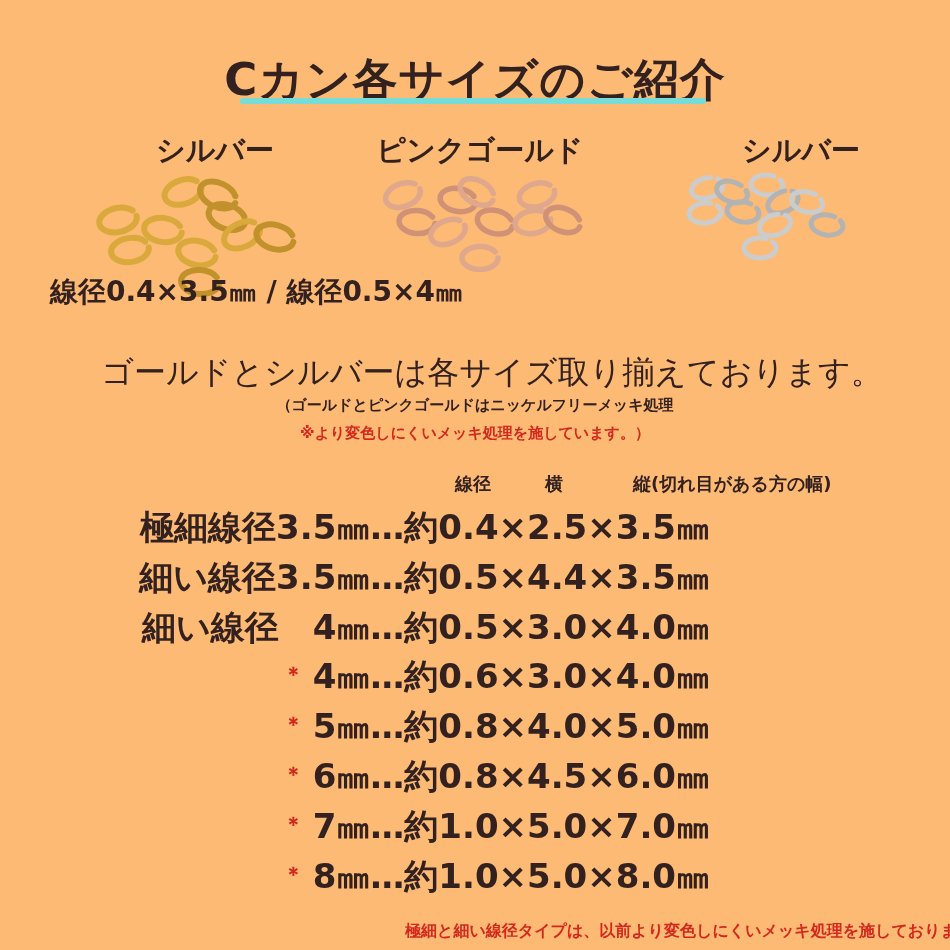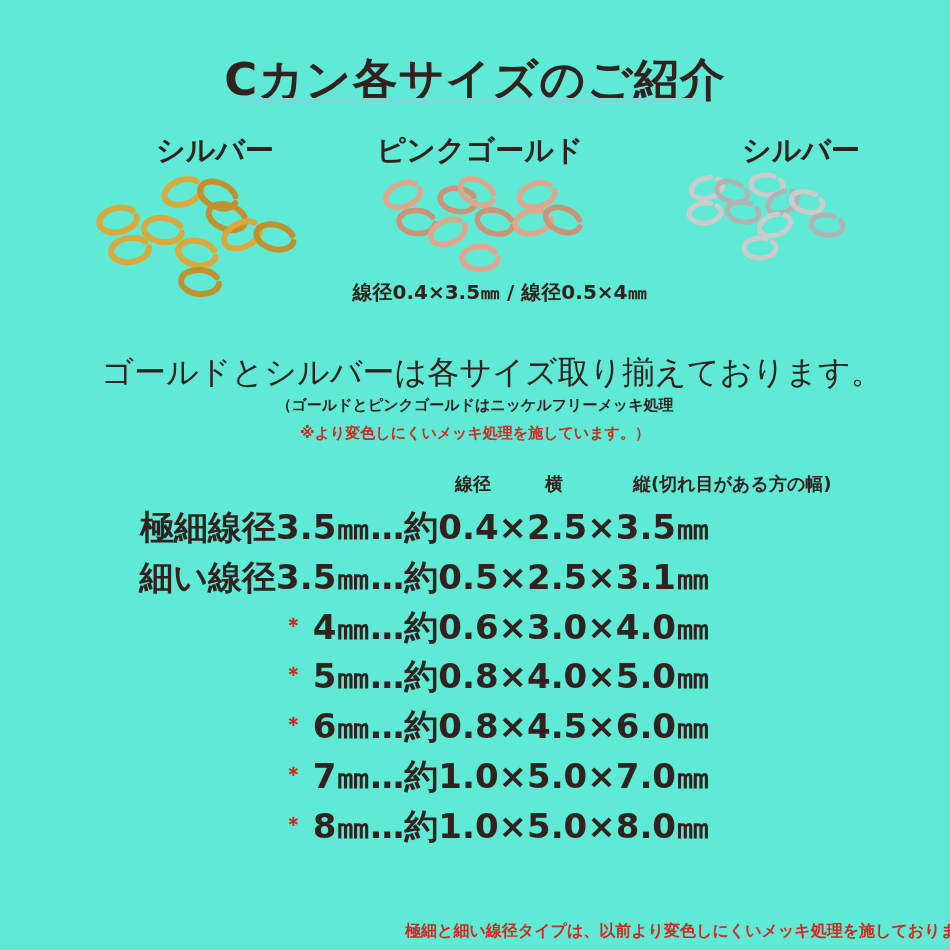--- a/index.html
+++ b/index.html
@@ -1,21 +1,21 @@
 <!DOCTYPE html>
 <html style="--ink: #33211f; --accent-teal: #76dcd8; --red: #d2281e; --gold: #d9a93c; --gold-dark: #c1912c; --pink-gold: #dfa88c; --pink-gold-dark: #cf9276; --silver: #cccccc; --silver-dark: #b3b3b3;"><head>
 <meta charset="utf-8">
 <style>
   * { margin: 0; padding: 0; box-sizing: border-box; }
   html, body { background: #ffffff; }
   .page {
     position: relative;
     width: 950px;
     height: 950px;
-    background: #5eead4;
+    background: #fdba74;
     overflow: hidden;
     font-family: "DejaVu Sans", "Liberation Sans", sans-serif;
     color: var(--ink, #33211f);
   }
   .title {
     position: absolute;
     top: 50px; left: 0; width: 100%;
     text-align: center;
     font-size: 45px;
     font-weight: 800;
@@ -47,22 +47,22 @@
   .rings.silver { left: 672px; top: 165px; }
   .rings.gold   .r-main { stroke: var(--gold); }
   .rings.gold   .r-dark { stroke: var(--gold-dark); }
   .rings.pink   .r-main { stroke: var(--pink-gold); }
   .rings.pink   .r-dark { stroke: var(--pink-gold-dark); }
   .rings.silver .r-main { stroke: var(--silver); }
   .rings.silver .r-dark { stroke: var(--silver-dark); }
   .spec-lines {
     position: absolute;
     top: 277px; left: 50px; width: 900px;
-    text-align: center;
-    font-size: 20px;
+    text-align: left;
+    font-size: 28px;
     font-weight: 700;
     line-height: 30px;
     color: var(--ink);
   }
   .statement {
     position: absolute;
     top: 351px; left: 17px; width: 100%;
     text-align: center;
     font-size: 32px;
     font-weight: 400;
@@ -182,21 +182,22 @@
   <div class="note l2">※より変色しにくいメッキ処理を施しています。）</div>
 
   <div class="tbl-header">
     <span class="th-senkei">線径</span>
     <span class="th-yoko">横</span>
     <span class="th-tate">縦(切れ目がある方の幅)</span>
   </div>
 
   <div class="size-rows">
     <div class="size-row"><span class="star"></span><span>極細線径3.5㎜…約0.4×2.5×3.5㎜</span></div>
-    <div class="size-row"><span class="star"></span><span>細い線径3.5㎜…約0.5×2.5×3.1㎜</span></div>
+    <div class="size-row"><span class="star"></span><span>細い線径3.5㎜…約0.5×4.4×3.5㎜</span></div>
+    <div class="size-row"><span class="star"></span><span>細い線径　4㎜…約0.5×3.0×4.0㎜</span></div>
     <div class="size-row"><span class="star">＊</span><span>4㎜…約0.6×3.0×4.0㎜</span></div>
     <div class="size-row"><span class="star">＊</span><span>5㎜…約0.8×4.0×5.0㎜</span></div>
     <div class="size-row"><span class="star">＊</span><span>6㎜…約0.8×4.5×6.0㎜</span></div>
     <div class="size-row"><span class="star">＊</span><span>7㎜…約1.0×5.0×7.0㎜</span></div>
     <div class="size-row"><span class="star">＊</span><span>8㎜…約1.0×5.0×8.0㎜</span></div>
   </div>
 
   <div class="footnote l2">極細と細い線径タイプは、以前より変色しにくいメッキ処理を施しております。</div>
 
 </div>

